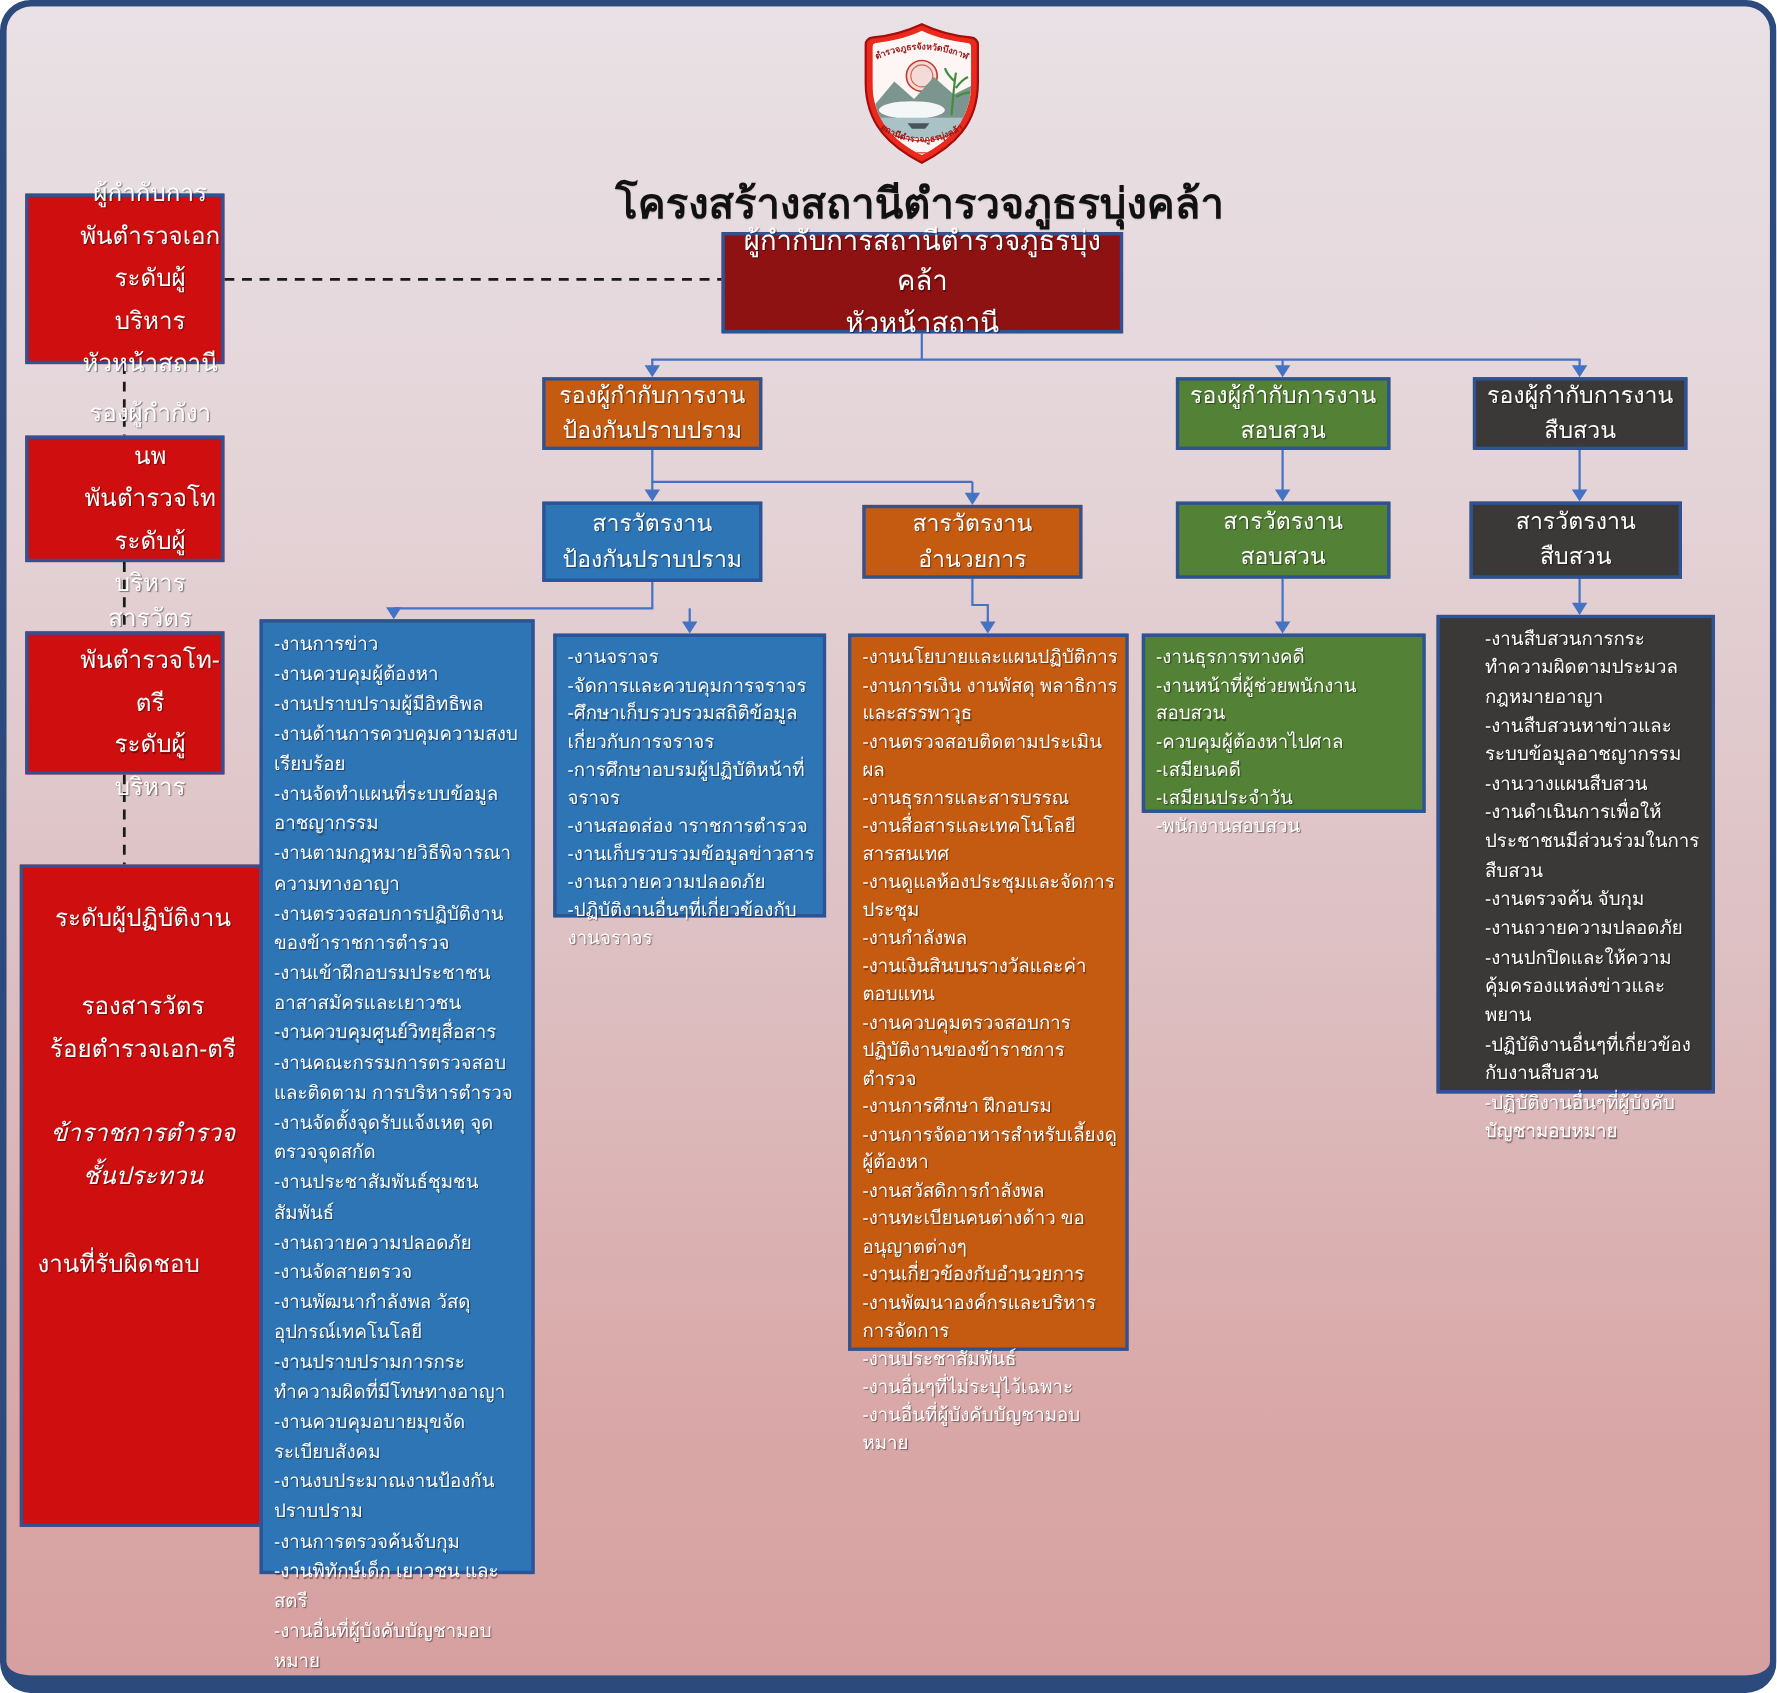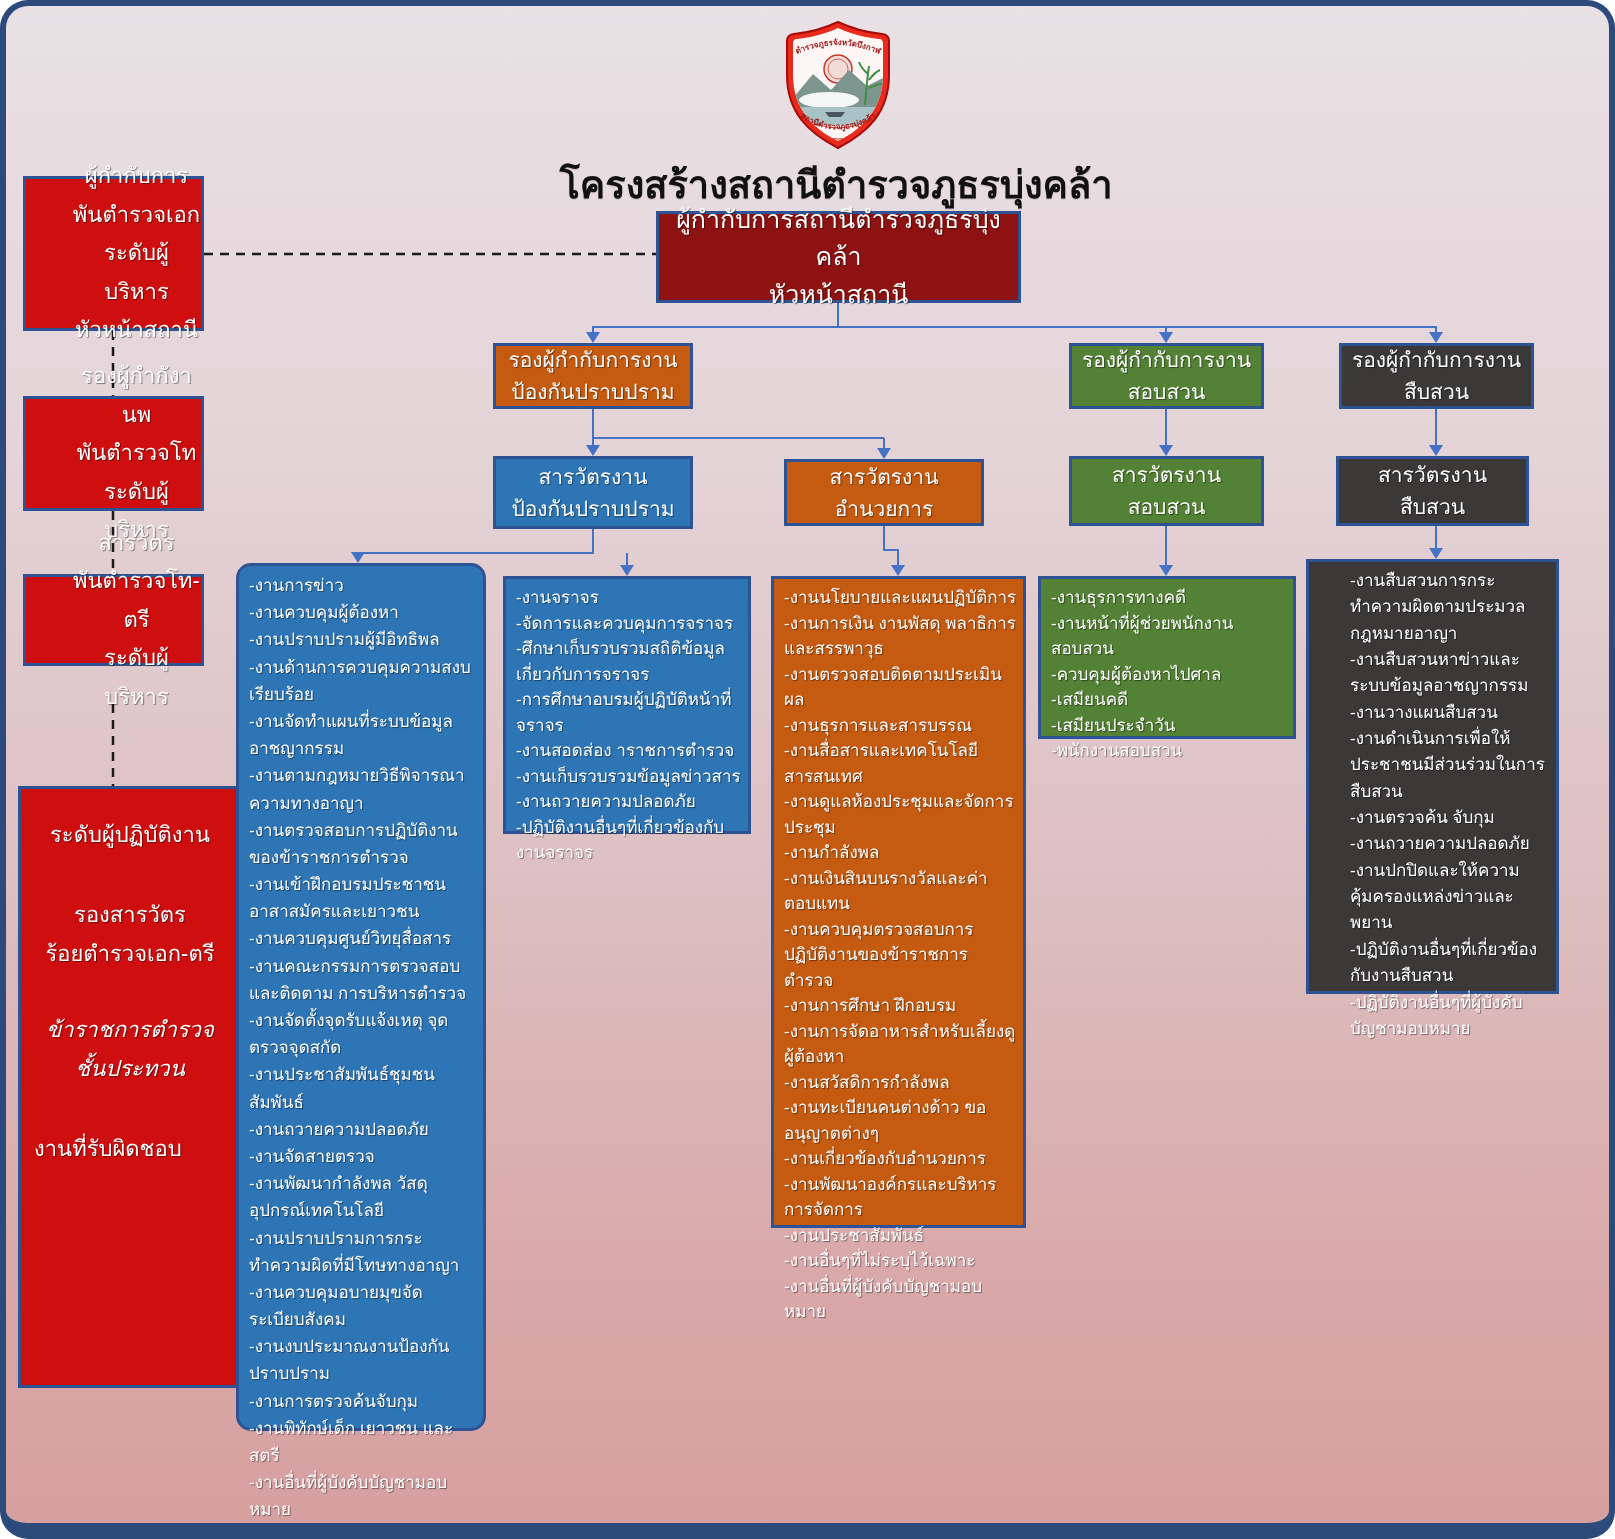--- a/index.html
+++ b/index.html
@@ -131,21 +131,21 @@
   <div class="box chief" style="left:650px;top:205px;width:365px;height:92px;">ผู้กำกับการสถานีตำรวจภูธรบุ่งคล้า
 หัวหน้าสถานี</div>
 
   <div class="box red rank-box" style="left:17px;top:170px;width:181px;height:155px;">ผู้กำกับการ
 พันตำรวจเอก
 ระดับผู้บริหาร
 หัวหน้าสถานี</div>
   <div class="box red rank-box" style="left:17px;top:390px;width:181px;height:115px;">รองผู้กำกังานพ
 พันตำรวจโท
 ระดับผู้บริหาร</div>
-  <div class="box red rank-box" style="left:17px;top:568px;width:181px;height:92px;">สารวัตร
+  <div class="box red rank-box" style="left:17px;top:568px;width:181px;height:130px;">สารวัตร
 พันตำรวจโท-ตรี
 ระดับผู้บริหาร</div>
 
   <div class="box red rank4" style="left:12px;top:780px;width:224px;height:602px;">
     <div class="sec c">ระดับผู้ปฏิบัติงาน</div>
     <div class="sec c g40">รองสารวัตร
 ร้อยตำรวจเอก-ตรี</div>
     <div class="sec c g36">ข้าราชการตำรวจ
 ชั้นประทวน</div>
     <div class="sec l g40">งานที่รับผิดชอบ</div>
@@ -160,21 +160,21 @@
 
   <div class="box blue node" style="left:487px;top:450px;width:200px;height:73px;">สารวัตรงาน
 ป้องกันปราบปราม</div>
   <div class="box orange node" style="left:778px;top:453px;width:200px;height:67px;">สารวัตรงาน
 อำนวยการ</div>
   <div class="box green node" style="left:1063px;top:450px;width:195px;height:70px;">สารวัตรงาน
 สอบสวน</div>
   <div class="box dark node" style="left:1330px;top:450px;width:193px;height:70px;">สารวัตรงาน
 สืบสวน</div>
 
-  <div class="box blue tasks" style="left:230px;top:557px;width:250px;height:868px;line-height:1.6;border-radius:15px;">-งานการข่าว
+  <div class="box blue tasks" style="left:230px;top:557px;width:250px;height:868px;line-height:1.6;">-งานการข่าว
 -งานควบคุมผู้ต้องหา
 -งานปราบปรามผู้มีอิทธิพล
 -งานด้านการควบคุมความสงบเรียบร้อย
 -งานจัดทำแผนที่ระบบข้อมูลอาชญากรรม
 -งานตามกฎหมายวิธีพิจารณาความทางอาญา
 -งานตรวจสอบการปฏิบัติงานของข้าราชการตำรวจ
 -งานเข้าฝึกอบรมประชาชนอาสาสมัครและเยาวชน
 -งานควบคุมศูนย์วิทยุสื่อสาร
 -งานคณะกรรมการตรวจสอบและติดตาม การบริหารตำรวจ
 -งานจัดตั้งจุดรับแจ้งเหตุ จุดตรวจจุดสกัด

